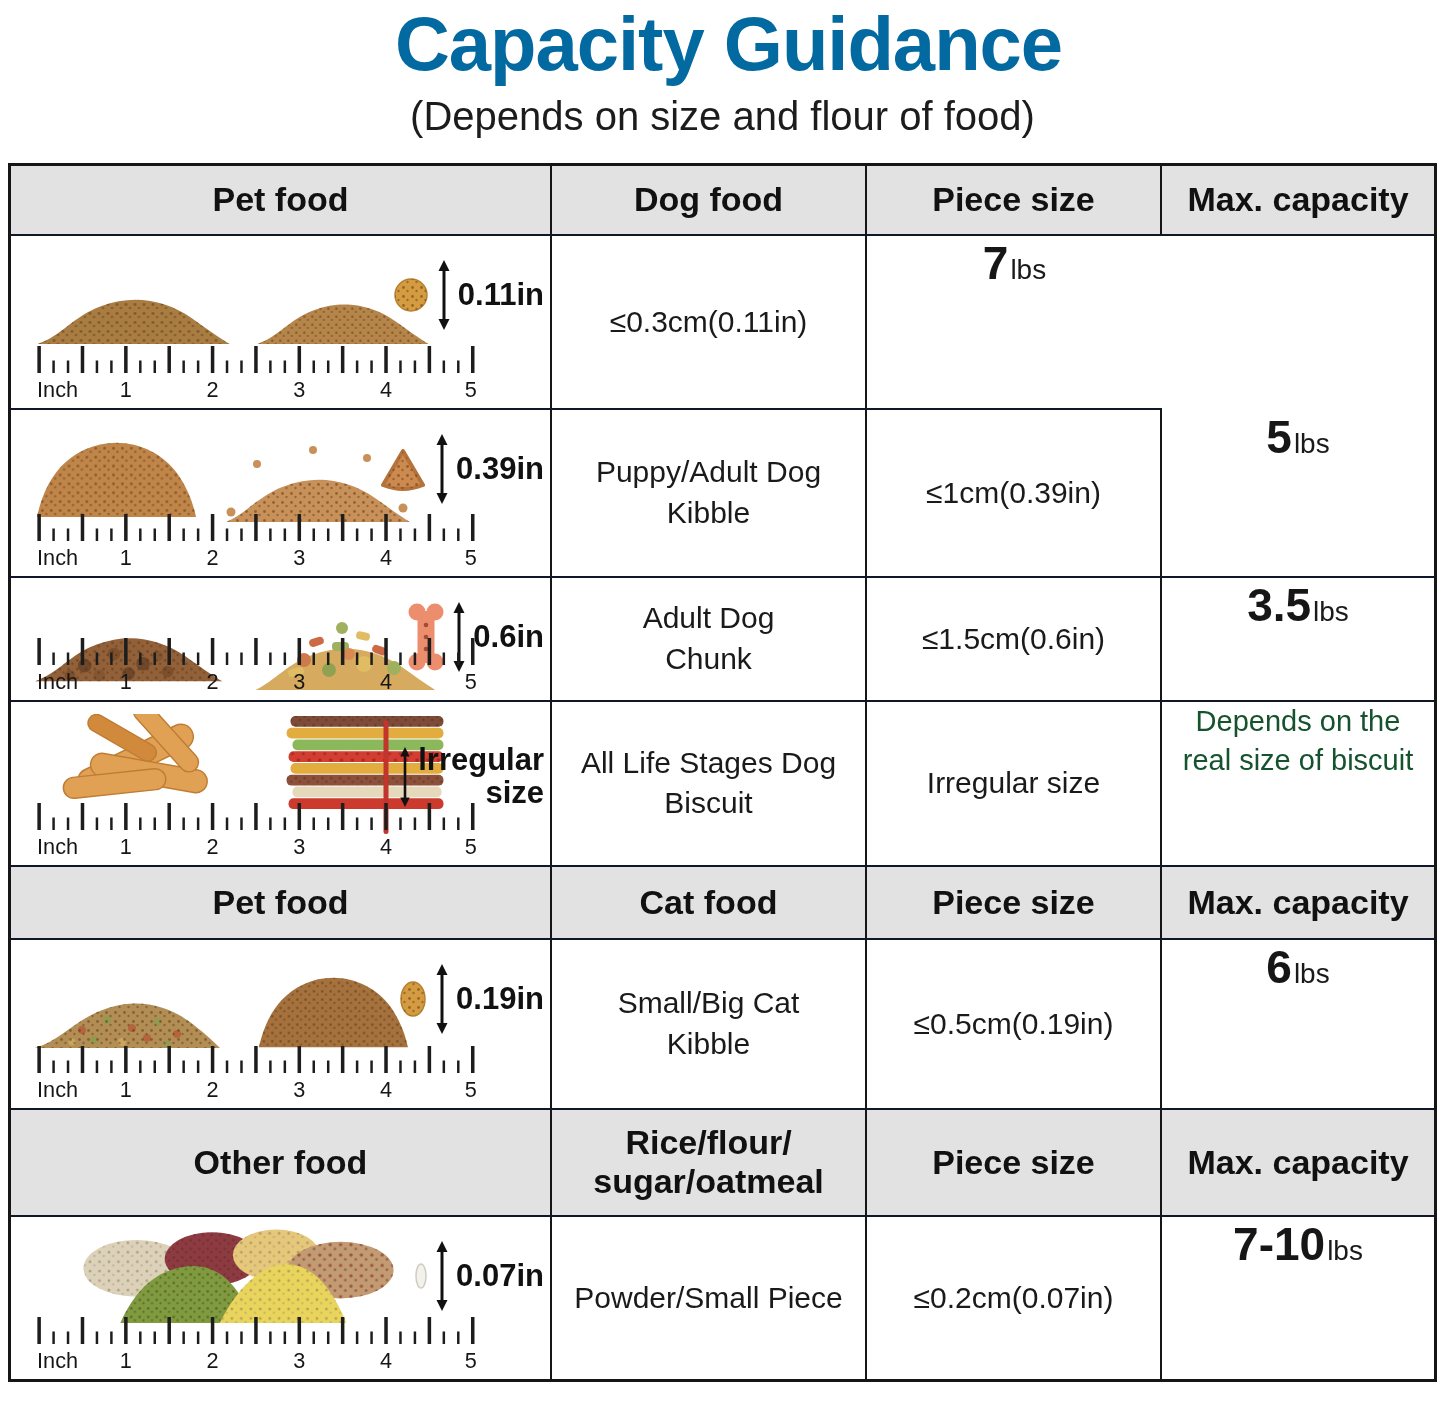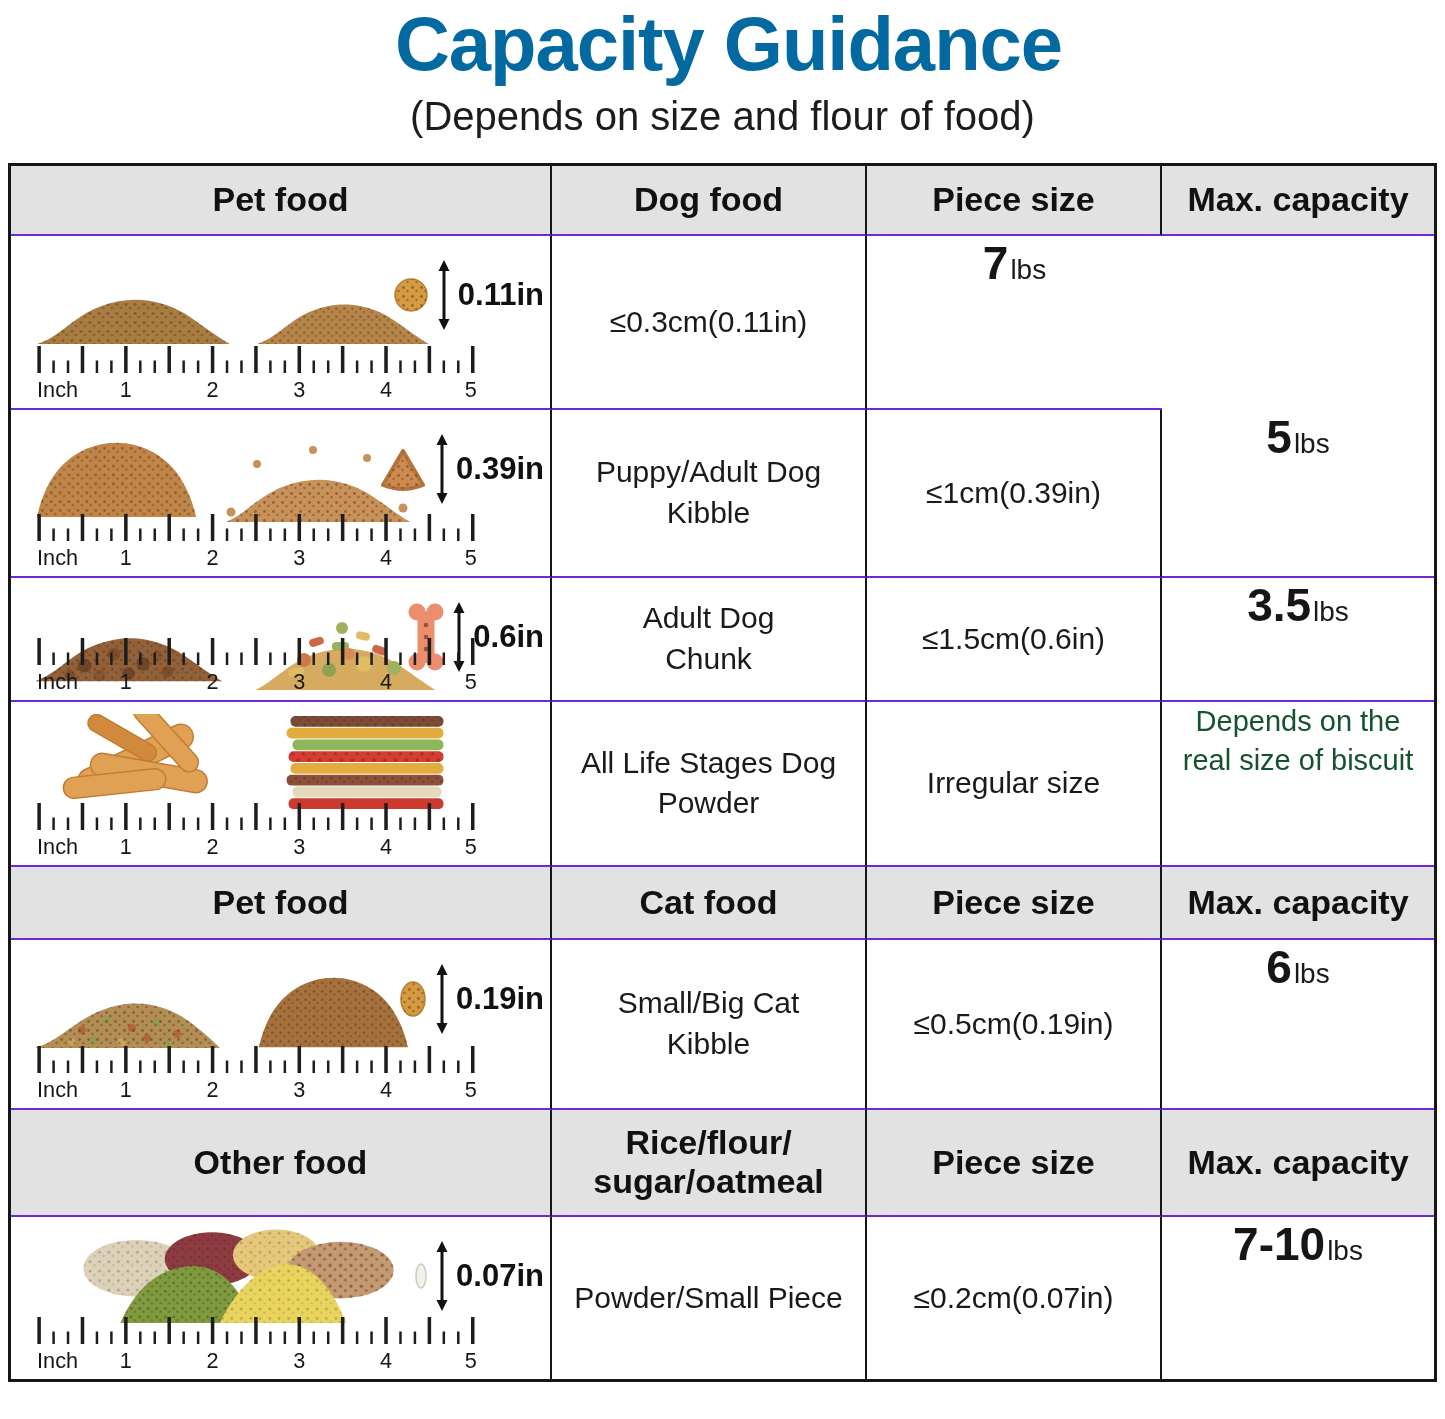--- a/index.html
+++ b/index.html
@@ -12,21 +12,21 @@
     margin:0;padding-top:4px;line-height:1.05;color:#0369a1;padding-left:12px;
   }
   .subtitle{
     text-align:center;font-size:40px;font-weight:400;margin-top:10px;color:#1c1c1c;
   }
   .cap-table{
     margin:24px 8px 0 8px;border:3px solid #161616;background:#fff;
   }
   .trow{display:grid;grid-template-columns:541px 315px 295px 272px;}
   .cell{
-    border-right:2px solid #161616;border-bottom:2px solid #6d28d9;
+    border-right:2px solid #161616;border-bottom:2px solid #0f172a;
     display:flex;align-items:center;justify-content:center;text-align:center;
     box-sizing:border-box;min-width:0;
   }
   .cell:last-child{border-right:none;}
   .trow:last-child .cell{border-bottom:none;}
   .rh1{height:70px}.rf1{height:174px}.rf2{height:168px}.rf3{height:124px}
   .rf4{height:165px}.rh2{height:73px}.rf5{height:170px}.rh3{height:107px}.rf6{height:162px}
   .hcell{background:#e2e2e2;font-weight:700;font-size:34px;white-space:pre-line;line-height:1.15;}
   .namecell,.sizecell{font-size:30px;font-weight:400;line-height:1.35;white-space:pre-line;color:#1a1a1a;}
   .capcell{align-items:baseline;padding-top:0;}
@@ -265,26 +265,36 @@
             <rect x="8" y="26" width="154" height="11" rx="5" fill="#8ab85a"></rect>
             <rect x="4" y="38" width="158" height="11" rx="5" fill="#d43d31"></rect>
               <rect x="4" y="38" width="158" height="11" rx="5" fill="url(#speckRed)"></rect>
             <rect x="6" y="50" width="156" height="11" rx="5" fill="#e2ad3e"></rect>
             <rect x="2" y="62" width="160" height="11" rx="5" fill="#8d503b"></rect>
               <rect x="2" y="62" width="160" height="11" rx="5" fill="url(#speck)"></rect>
             <rect x="8" y="74" width="152" height="11" rx="5" fill="#e6d8ba"></rect>
             <rect x="4" y="86" width="158" height="11" rx="5" fill="#cc3a2e"></rect>
           </svg>
         </div>
+        <div class="measure" style="top:16px;">
+          <svg class="piece" width="12" height="118" viewBox="0 0 12 118">
+            <rect x="3.5" y="2" width="5" height="114" rx="2.5" fill="#c1352c"></rect>
+          </svg>
+          <svg width="16" height="60" viewBox="0 0 18 70">
+              <use href="#arrowV"></use>
+            </svg>
+          <div class="mlabel right">lrregular
+size</div>
+        </div>
         <svg class="ruler" viewBox="0 0 432 56">
             <use href="#rulerSym"></use>
           </svg>
       </div>
       <div class="cell namecell">All Life Stages Dog
-Powder</div>
+Biscuit</div>
       <div class="cell sizecell">Irregular size</div>
       <div class="cell capcell">
         <div class="captext">Depends on the
 real size of biscuit</div>
       </div>
     </div>
 
     <div class="trow rh2">
       <div class="cell hcell">Pet food</div>
       <div class="cell hcell">Cat food</div>

